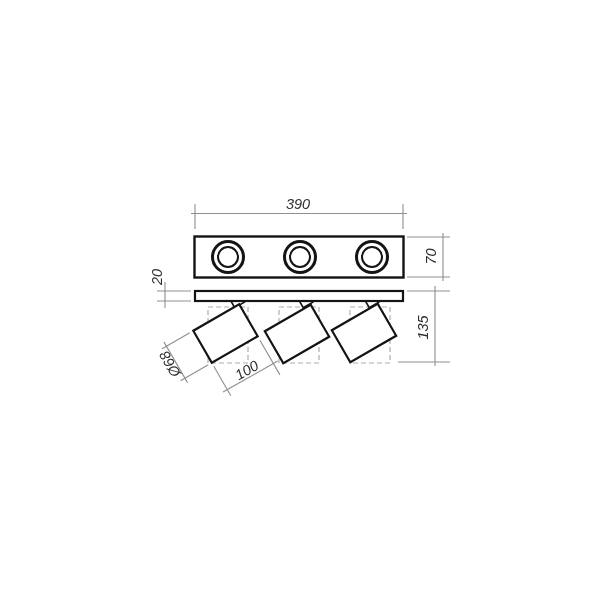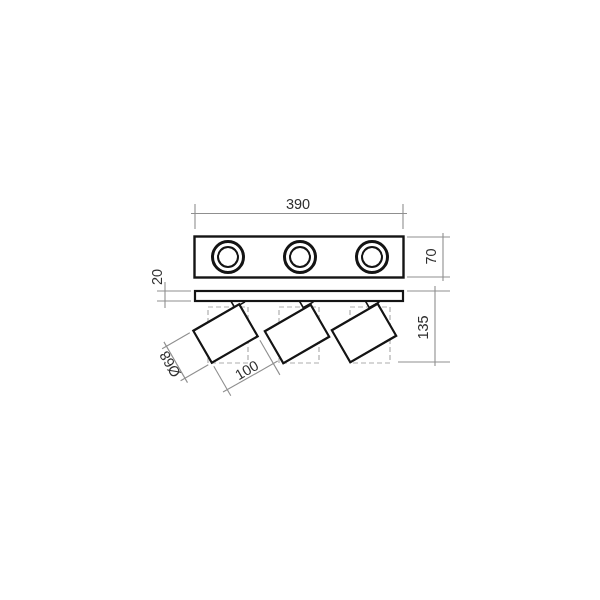--- a/index.html
+++ b/index.html
@@ -1,17 +1,17 @@
 <!DOCTYPE html>
 <html><head>
 <meta charset="utf-8">
 <style>
   html,body{margin:0;padding:0;background:#ffffff;}
   .stage{position:relative;width:600px;height:600px;background:#ffffff;overflow:hidden;
-         font-family:"Liberation Sans", sans-serif;}
+         font-family:"Liberation Sans", sans-serif;font-style:italic;}
   .outline{stroke:#141414;fill:#ffffff;stroke-linejoin:miter;}
   .dimline{stroke:#8f8f8f;stroke-width:1.1;fill:none;}
   .hiddenline{stroke:#aeaeae;stroke-width:1.2;fill:none;stroke-dasharray:5 3;}
   .dimtext{fill:#2f2f2f;font-family:"Liberation Sans", sans-serif;font-size:14.5px;}
 </style>
 </head>
 <body>
 
 <div class="stage">
 <svg width="600" height="600" viewBox="0 0 600 600">

